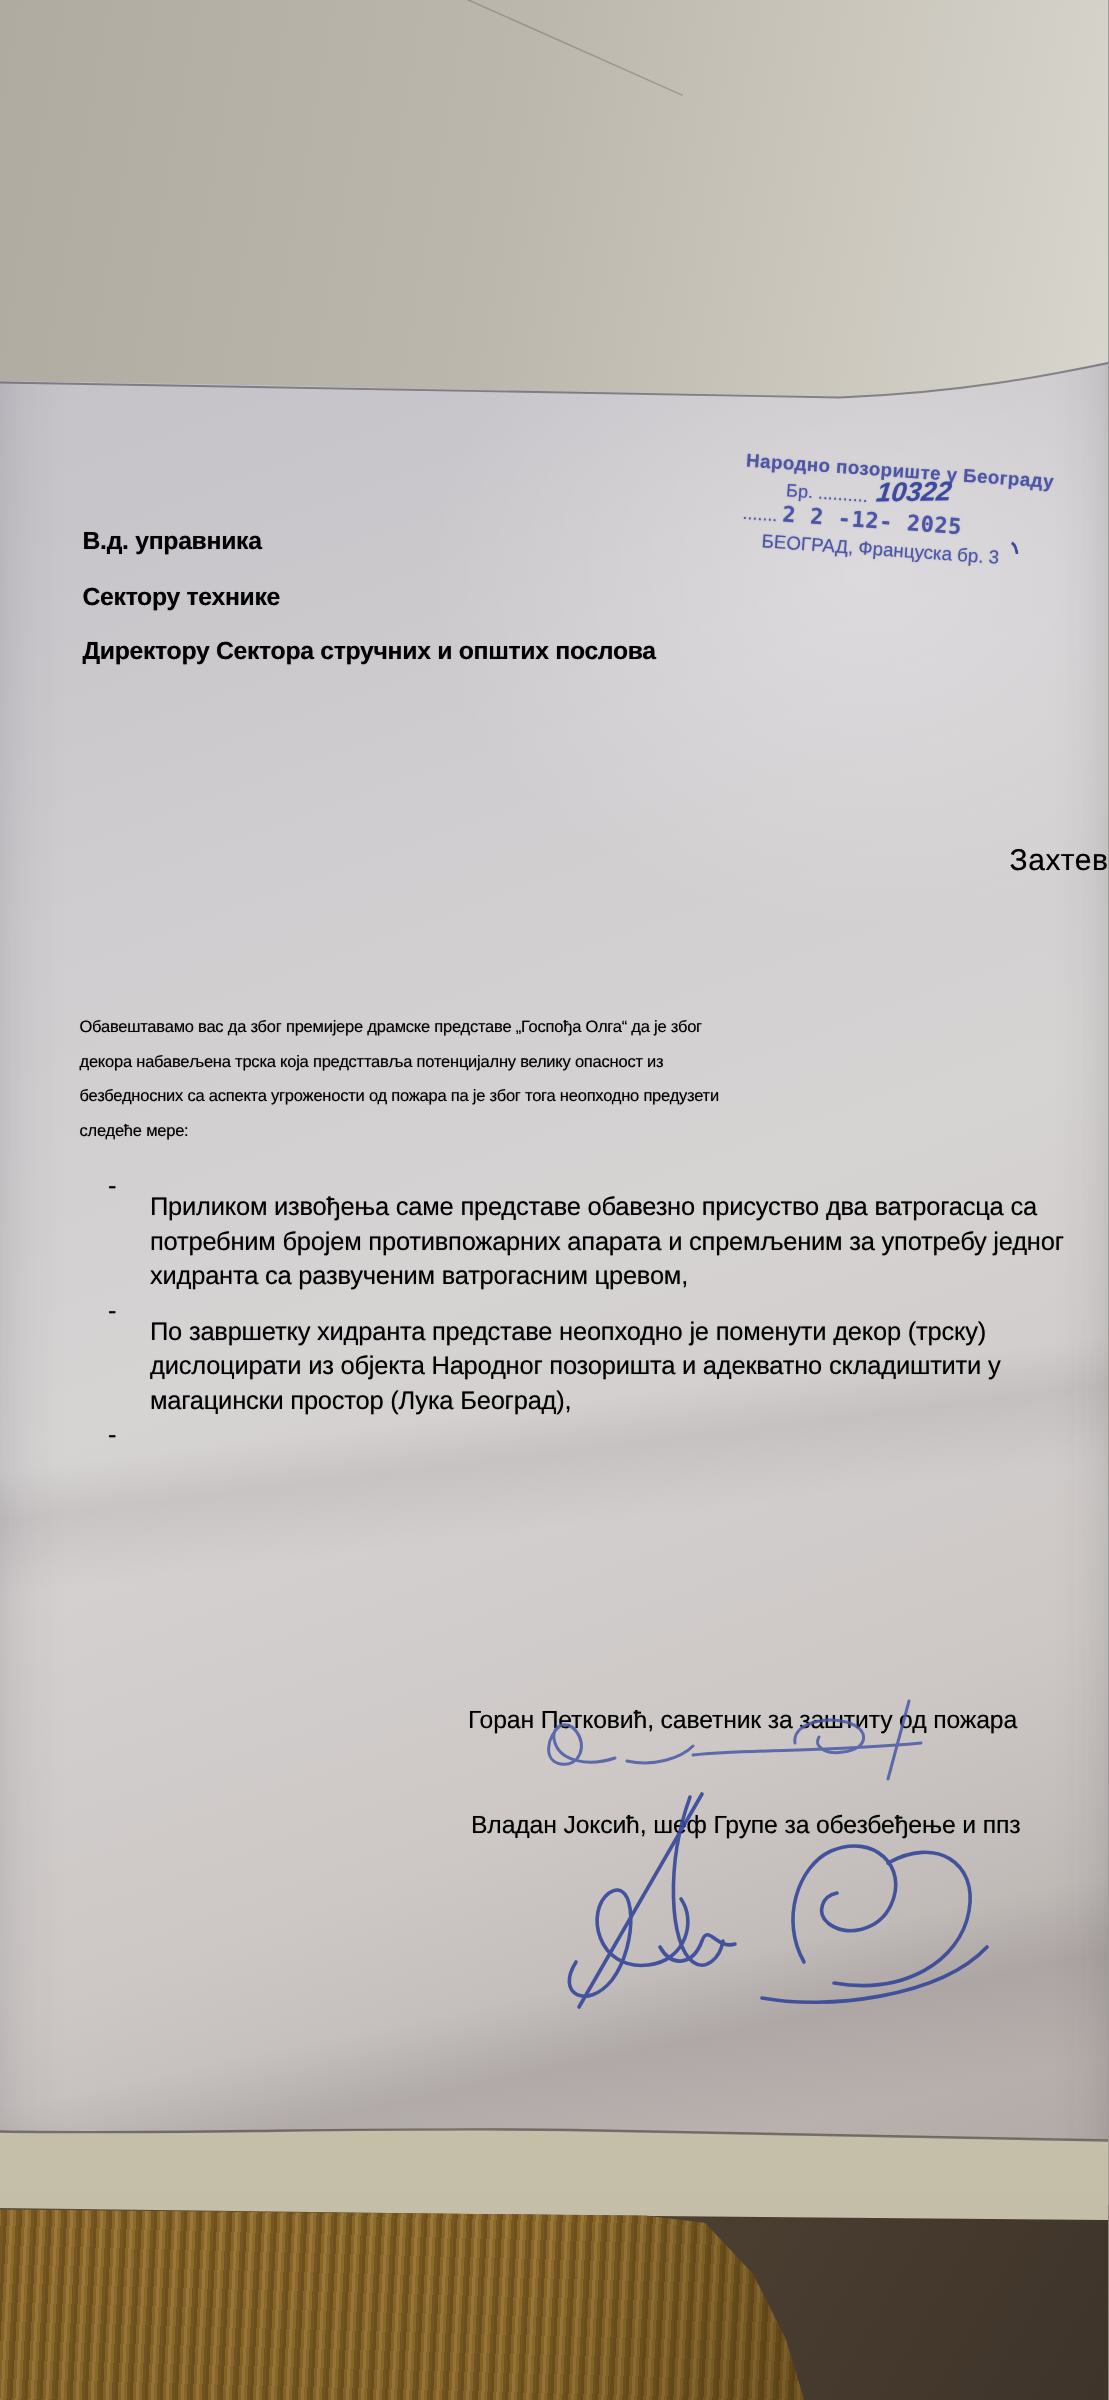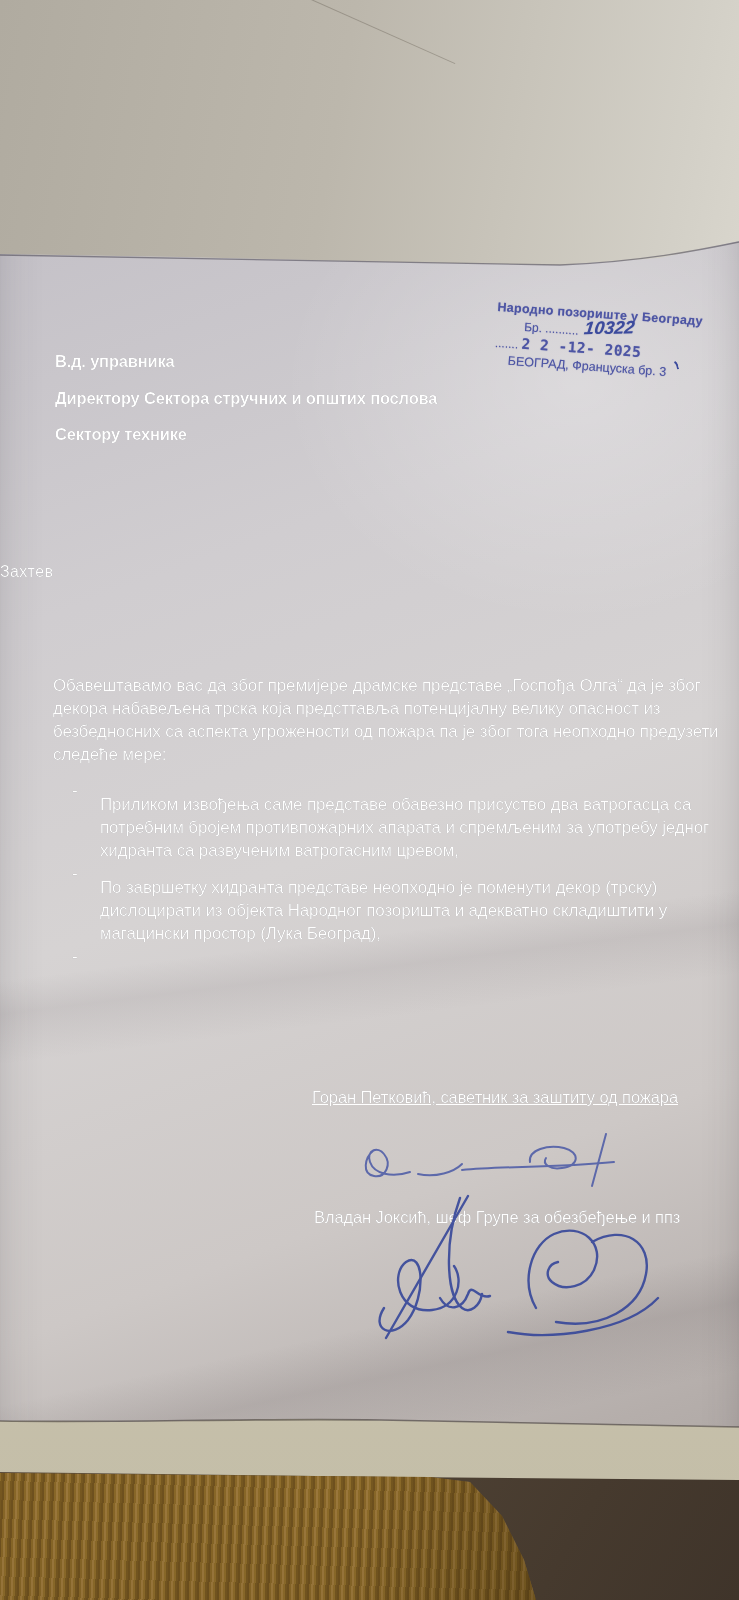--- a/index.html
+++ b/index.html
@@ -27,34 +27,34 @@
   .floor-shadow{position:absolute;left:0;top:1470px;width:739px;height:130px;
     background:linear-gradient(120deg,#5b4c3b 0%,#514436 40%,#463a2e 75%,#3f342a 100%);}
   .knit-fabric{position:absolute;inset:0;
     clip-path:polygon(0 1473px,200px 1475px,430px 1477px,470px 1482px,502px 1516px,524px 1560px,536px 1600px,0 1600px);
     background:
       linear-gradient(100deg,rgba(60,40,10,.30) 0%,transparent 18%,transparent 62%,rgba(50,35,8,.38) 86%,rgba(40,28,6,.5) 100%),
       linear-gradient(180deg,rgba(255,225,160,.16) 0%,transparent 30%,rgba(0,0,0,.14) 80%,rgba(0,0,0,.24) 100%),
       repeating-linear-gradient(93deg,#8a6526 0 2px,#aa8031 2px 4px,#c2964b 4px 6px,#b08634 6px 8px,#936d28 8px 10px);}
 
   
-  .ink{color:#ffffff;text-shadow:0 0 .5px rgba(70,70,75,.75);}
+  .ink{color:#000000;text-shadow:0 0 .5px rgba(70,70,75,.75);}
   .recipients{position:absolute;left:55px;top:343px;line-height:36.5px;
     font-size:16.5px;font-weight:700;letter-spacing:-.2px;}
-  .doc-title{position:absolute;left:0;top:563px;width:739px;text-align:left;
-    font-size:16px;letter-spacing:.4px;}
-  .intro{position:absolute;left:53px;top:674px;width:680px;font-size:17px;
+  .doc-title{position:absolute;left:0;top:563px;width:739px;text-align:right;
+    font-size:20px;letter-spacing:.4px;}
+  .intro{position:absolute;left:53px;top:674px;width:680px;font-size:11px;
     line-height:23px;white-space:pre-line;letter-spacing:-.15px;}
   .bullets{position:absolute;left:72px;top:779px;width:660px;font-size:17px;
     line-height:23px;letter-spacing:-.15px;}
   .bullet-item{display:flex;}
   .bullet-marker{width:28px;flex:0 0 28px;}
   .bullet-text{white-space:pre-line;margin-top:14px;}
   .sig-caption{position:absolute;font-size:16.5px;letter-spacing:-.1px;}
-  .sig-caption.c1{left:312px;top:1088px;text-decoration:underline;}
+  .sig-caption.c1{left:312px;top:1138px;}
   .sig-caption.c2{left:314px;top:1208px;}
   .sig-svg{position:absolute;pointer-events:none;}
 
   
   .stamp{position:absolute;left:498px;top:300px;width:230px;transform:rotate(4deg);
     transform-origin:left top;color:var(--stamp-ink,#4d55a4);
     text-shadow:0 0 1px rgba(77,85,166,.55);}
   .stamp .s1{font-size:12.5px;font-weight:700;letter-spacing:.3px;white-space:nowrap;}
   .stamp .s2{font-size:12px;margin-top:4px;padding-left:28px;position:relative;white-space:nowrap;}
   .stamp .s3{font-size:12px;margin-top:2px;white-space:nowrap;}
@@ -95,22 +95,22 @@
       <span>.......</span>
       <b>2 2 -12- 2025</b>
     </div>
     <div class="s4">
       <span>БЕОГРАД, Француска бр. 3</span><span class="pen-flourish"></span>
     </div>
   </div>
 
   <div class="recipients ink">
     <div>В.д. управника</div>
+    <div>Сектору технике</div>
     <div>Директору Сектора стручних и општих послова</div>
-    <div>Сектору технике</div>
   </div>
 
   <div class="doc-title ink">Захтев</div>
 
   <div class="intro ink">Обавештавамо вас да због премијере драмске представе „Госпођа Олга“ да је због
 декора набавељена трска која предсттавља потенцијалну велику опасност из
 безбедносних са аспекта угрожености од пожара па је због тога неопходно предузети
 следеће мере:</div>
 
   <div class="bullets ink">

